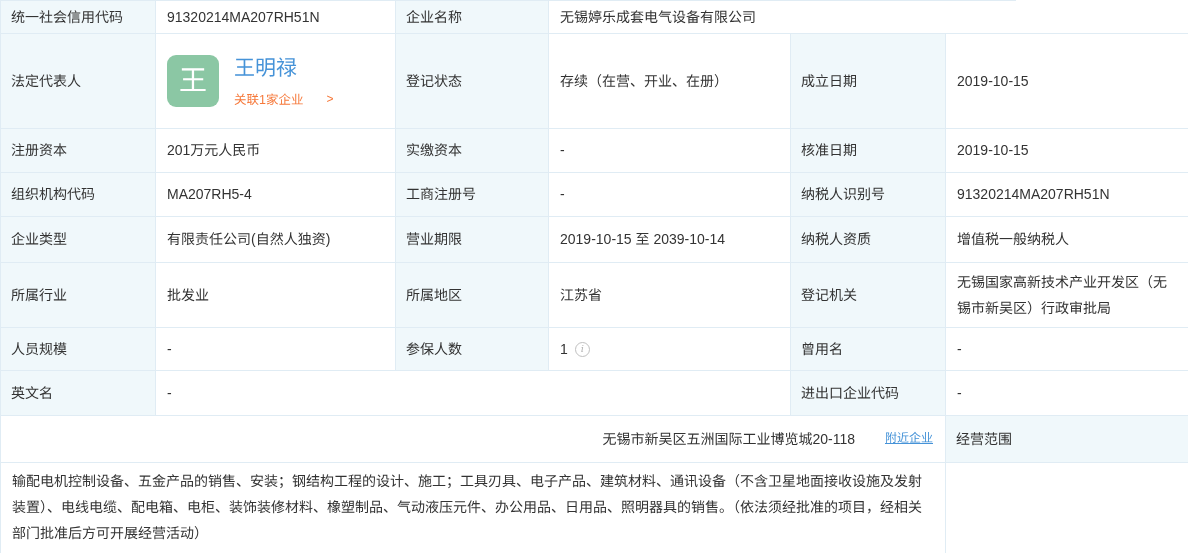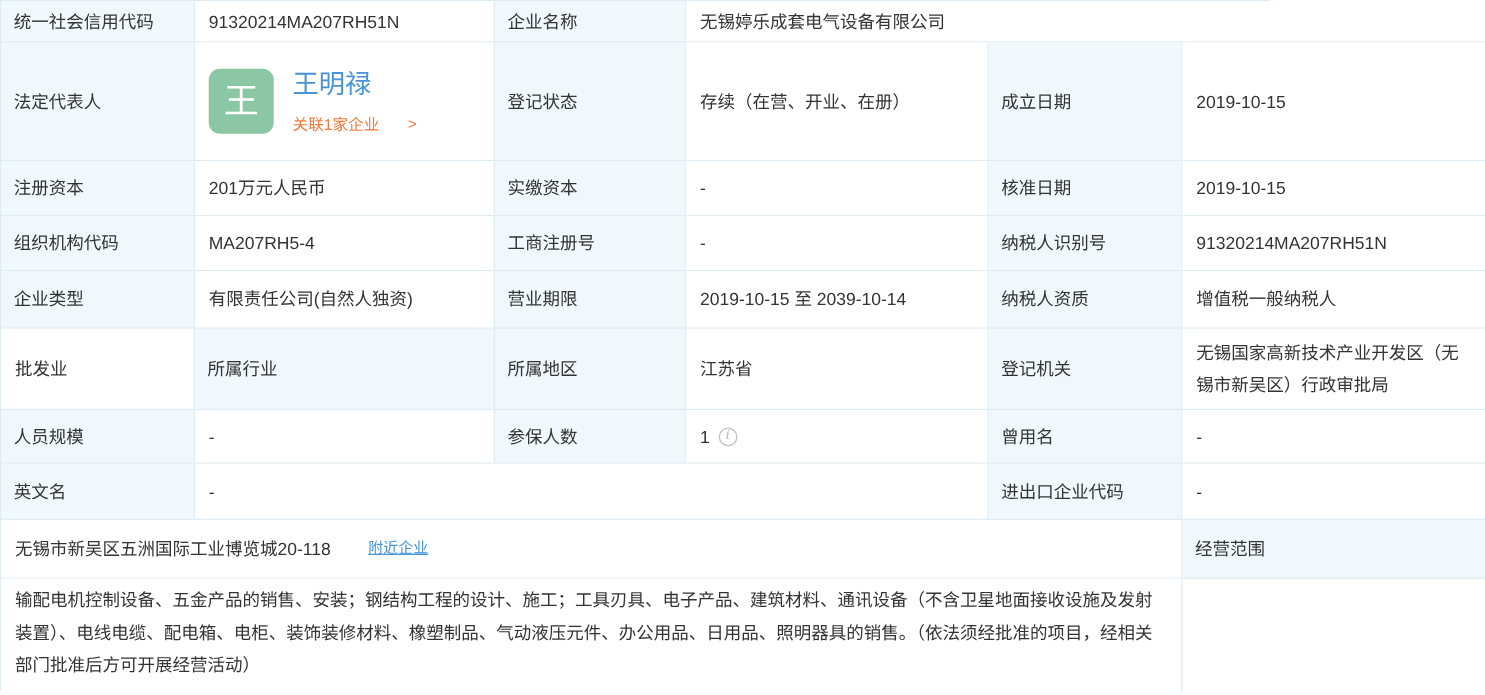--- a/index.html
+++ b/index.html
@@ -26,21 +26,21 @@
     display:flex;align-items:center;
     border-right:1px solid var(--border);
     border-bottom:1px solid var(--border);
     padding:0 12px 0 11px;
     font-size:14px;color:var(--text);
     background:#fff;overflow:hidden;
     line-height:1.45;
   }
   .label{background:var(--label-bg);padding-left:10px;}
   .cs3{grid-column:span 3;text-align:right;}
-  .cs5{grid-column:span 5;}
+  .cs5{grid-column:span 5;justify-content:flex-end;}
   .wrap{line-height:26px;padding-right:16px;}
   .scope{line-height:26px;padding-right:18px;font-family:Liberation Serif, serif;}
   .legal-rep-cell{gap:15px;}
   .avatar{
     width:52px;height:52px;border-radius:9px;flex-shrink:0;
     background:var(--avatar-green);color:#fff;font-size:28px;
     display:flex;align-items:center;justify-content:center;cursor:pointer;
   }
   .rep-info{display:flex;flex-direction:column;gap:7px;}
   .rep-name{color:var(--link-blue);font-size:21px;text-decoration:none;cursor:pointer;}
@@ -95,22 +95,22 @@
   <div class="cell label">纳税人识别号</div>
   <div class="cell value">91320214MA207RH51N</div>
 
   <div class="cell label">企业类型</div>
   <div class="cell value">有限责任公司(自然人独资)</div>
   <div class="cell label">营业期限</div>
   <div class="cell value">2019-10-15 至 2039-10-14</div>
   <div class="cell label">纳税人资质</div>
   <div class="cell value">增值税一般纳税人</div>
 
+  <div class="cell label">所属行业</div>
   <div class="cell value">批发业</div>
-  <div class="cell label">所属行业</div>
   <div class="cell label">所属地区</div>
   <div class="cell value">江苏省</div>
   <div class="cell label">登记机关</div>
   <div class="cell value wrap">无锡国家高新技术产业开发区（无锡市新吴区）行政审批局</div>
 
   <div class="cell label">人员规模</div>
   <div class="cell value">-</div>
   <div class="cell label">参保人数</div>
   <div class="cell value">
     <span>1</span>

